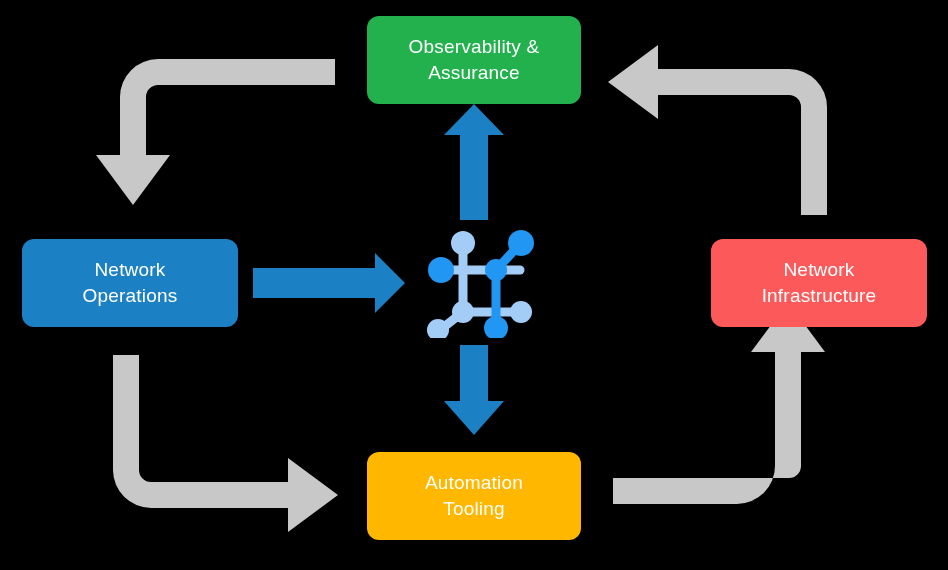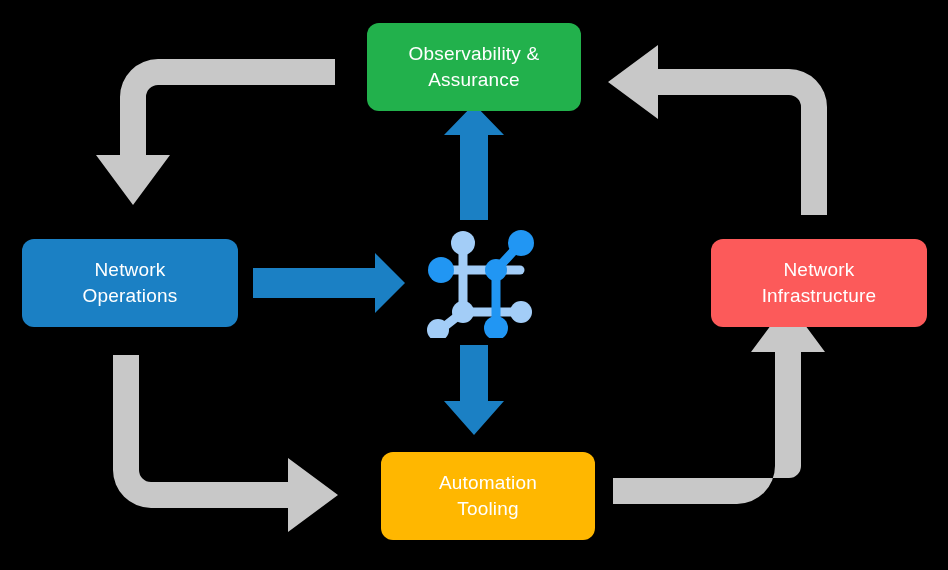--- a/index.html
+++ b/index.html
@@ -30,33 +30,33 @@
     font-weight: 400;
     letter-spacing: 0.2px;
     box-sizing: border-box;
     padding: 4px 10px;
   }
   .node-label {
     white-space: pre-line;
     display: block;
   }
   #box-observability {
-    left: 367px; top: 23px; width: 214px; height: 88px;
+    left: 367px; top: 16px; width: 214px; height: 88px;
     background: #22B14C;
   }
   #box-network-operations {
     left: 22px; top: 239px; width: 216px; height: 88px;
     background: #1B80C4;
   }
   #box-network-infrastructure {
     left: 711px; top: 239px; width: 216px; height: 88px;
     background: #FC5A5A;
   }
   #box-automation-tooling {
-    left: 381px; top: 452px; width: 214px; height: 88px;
+    left: 367px; top: 452px; width: 214px; height: 88px;
     background: #FFB700;
   }
   .svg-layer {
     position: absolute;
     left: 0; top: 0;
     width: 948px;
     height: 570px;
     pointer-events: none;
   }
   .hub-icon {

